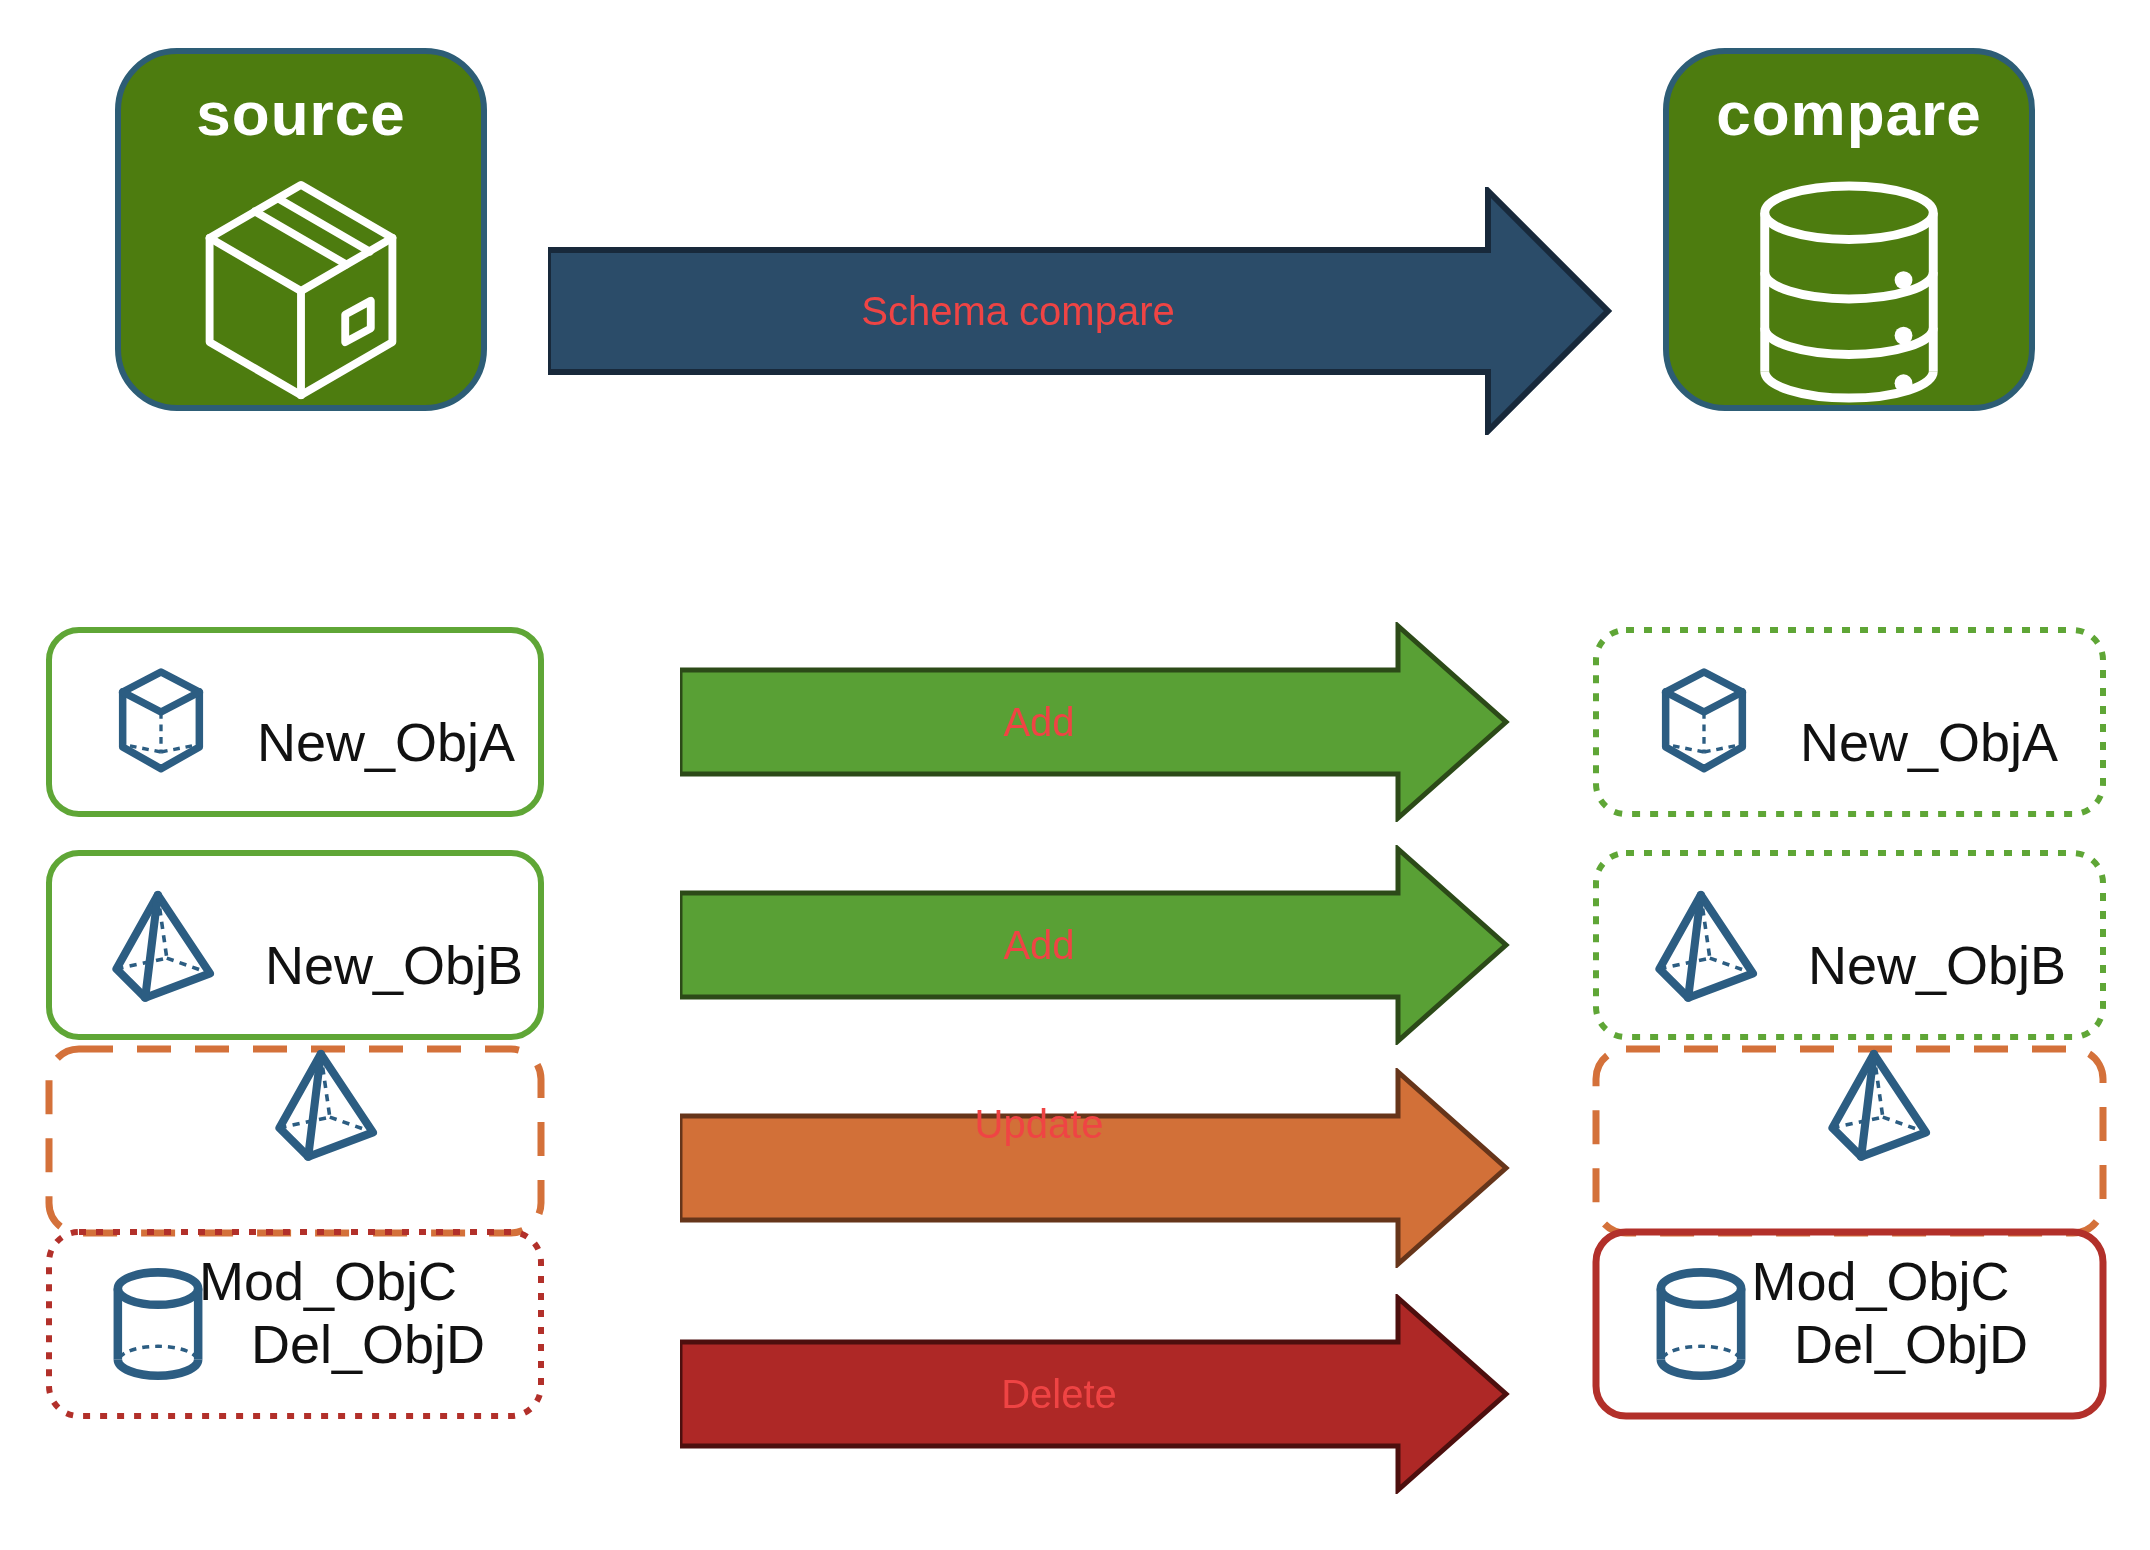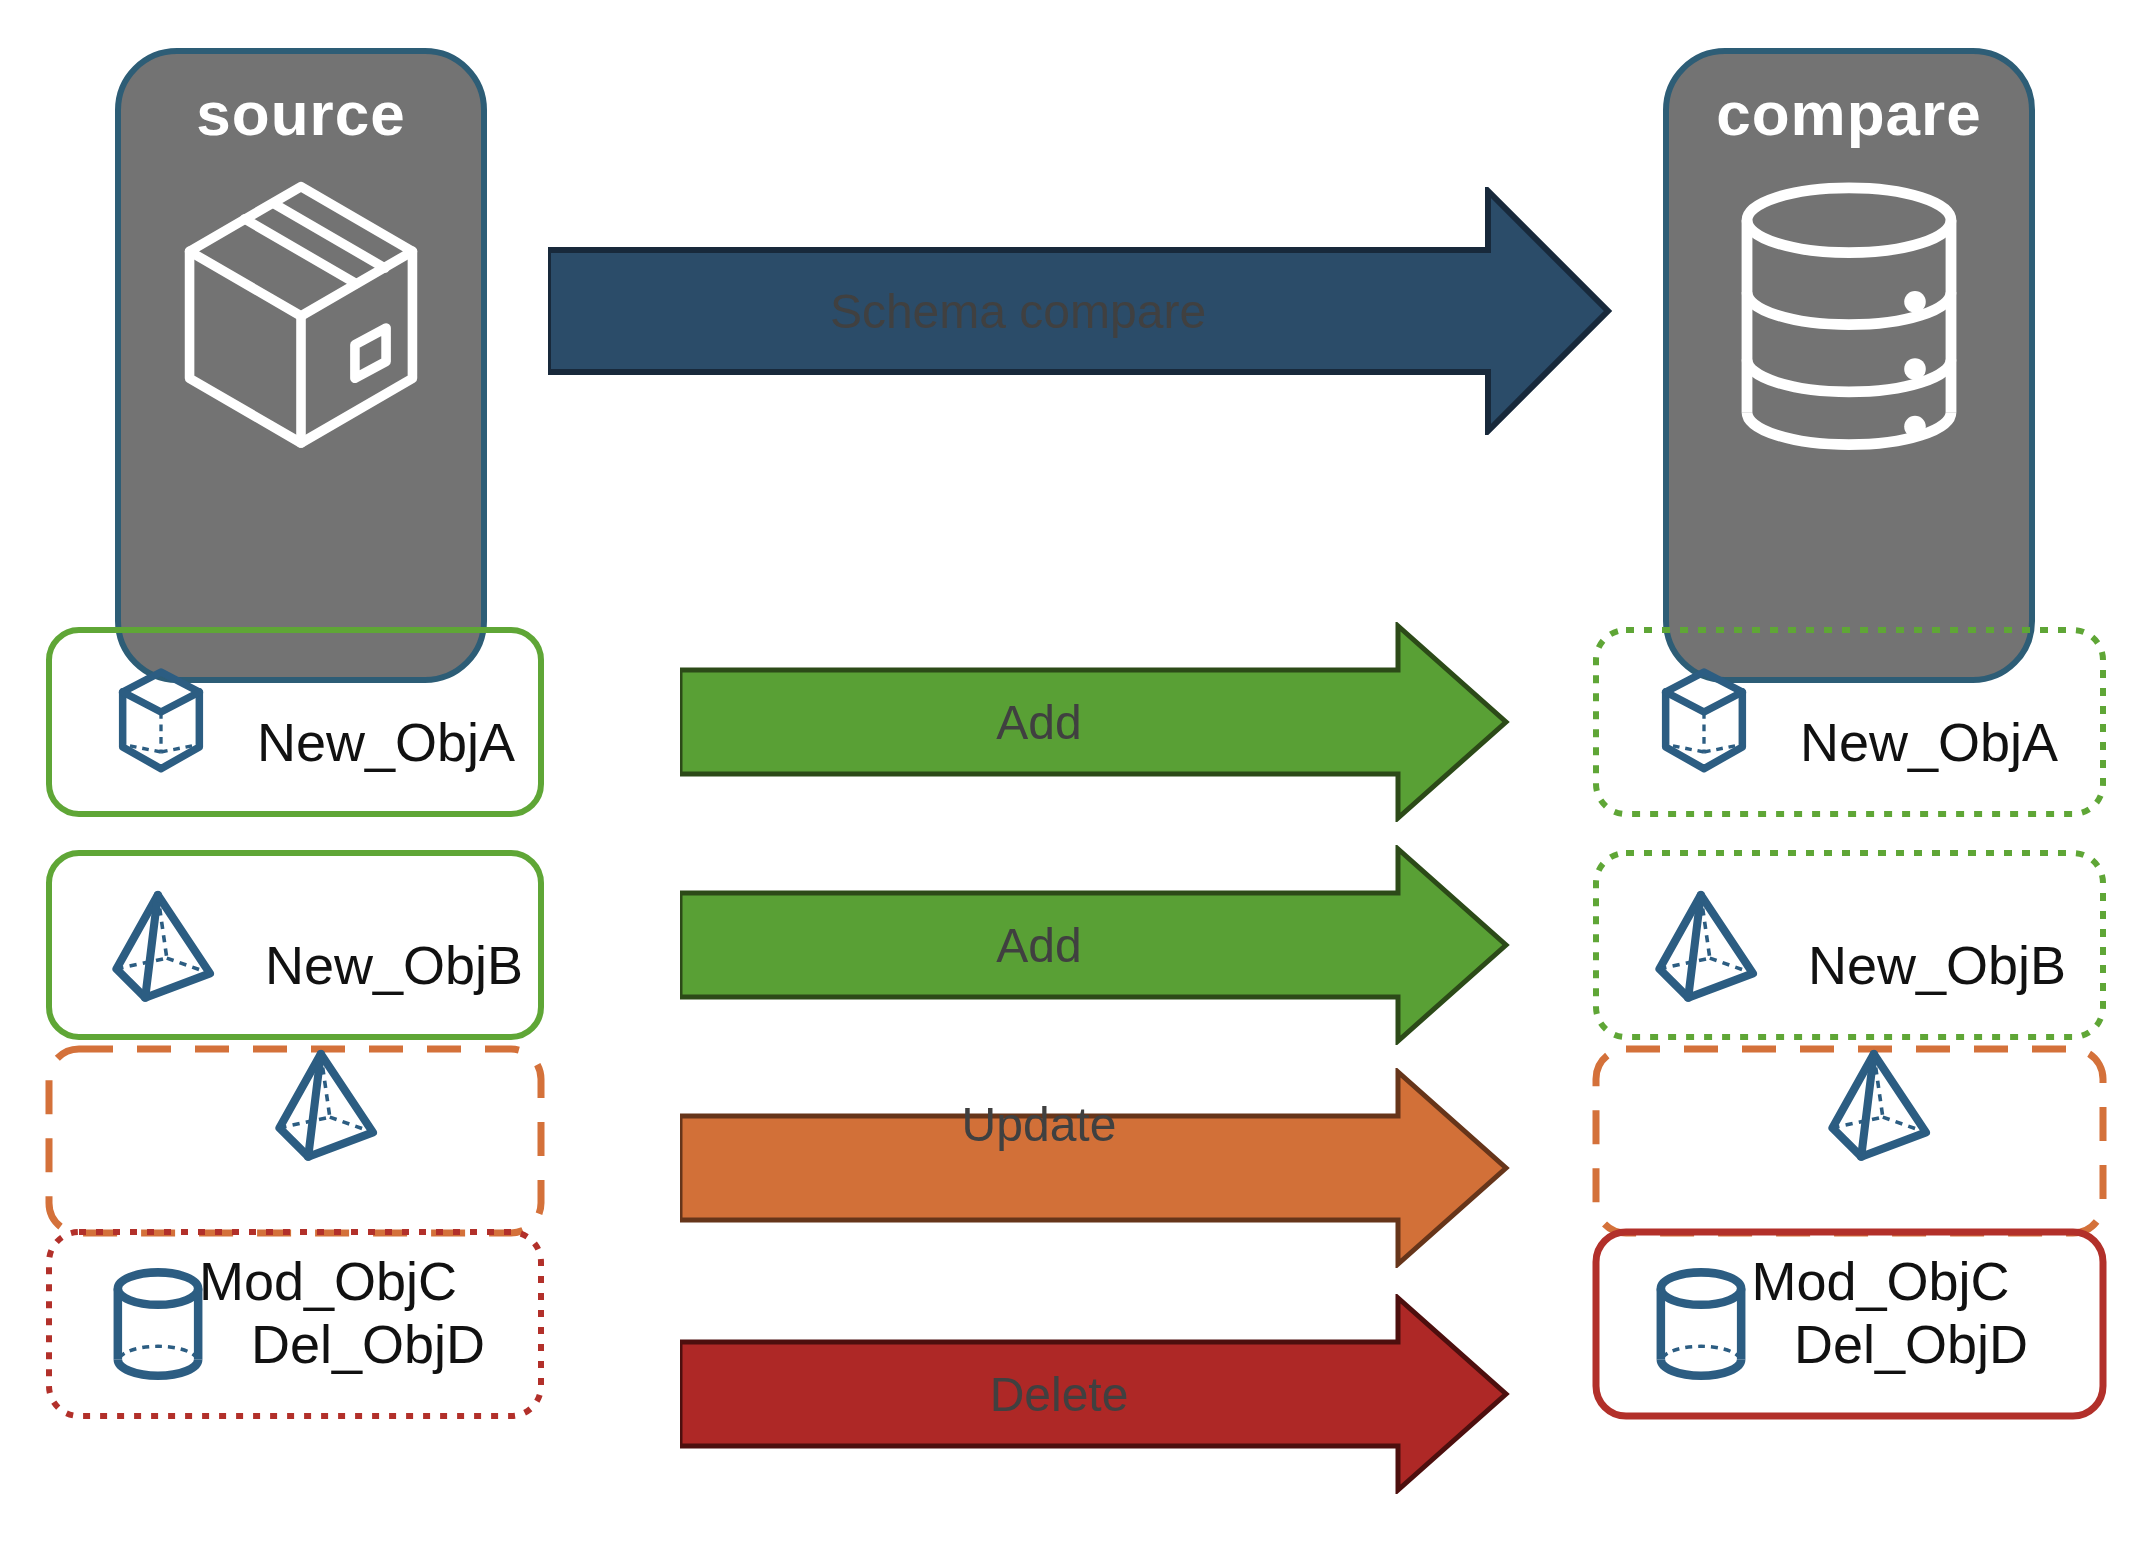--- a/index.html
+++ b/index.html
@@ -2,39 +2,39 @@
 <html><head>
 <meta charset="utf-8">
 <style>
   html,body{margin:0;padding:0;}
   body{
     width:2150px;height:1550px;position:relative;overflow:hidden;
     background:#ffffff;font-family:"Liberation Sans", sans-serif;
   }
   
   .panel{
-    position:absolute;top:48px;width:372px;height:635px;
-    background:#737373;border:6px solid #2d5d76;border-radius:62px;
+    position:absolute;top:48px;width:372px;height:363px;
+    background:#4d7c0f;border:6px solid #2d5d76;border-radius:62px;
     box-sizing:border-box;display:flex;flex-direction:column;align-items:center;
   }
   #source-panel{left:115px;}
   #target-panel{left:1663px;}
   .panel-title{color:#ffffff;font-weight:bold;font-size:62px;margin-top:24px;letter-spacing:1px;}
   .panel-icon{margin-top:28px;}
   
   .arrow-svg{position:absolute;}
   #schema-arrow{left:548px;top:187px;}
   #schema-arrow polygon{fill:#2b4c69;stroke:#18293b;stroke-width:6;}
   .row-arrow{left:680px;}
   .arrow-green polygon{fill:#59a035;stroke:#2c4a18;stroke-width:5;}
   .arrow-orange polygon{fill:#d27038;stroke:#66351a;stroke-width:5;}
   .arrow-red polygon{fill:#ae2826;stroke:#4d0f0e;stroke-width:5;}
   .arrow-label{
     position:absolute;display:flex;align-items:center;justify-content:center;
-    color:#404040;font-size:48px;
+    color:#ef4444;font-size:40px;
   }
   #schema-label{left:548px;top:251px;width:940px;height:120px;}
   .action-label{left:680px;width:718px;height:104px;}
   
   .obj-box{
     position:absolute;height:192px;box-sizing:border-box;
     display:flex;align-items:center;
   }
   .obj-box.left{left:45px;width:500px;padding-left:66px;gap:46px;}
   .obj-box.right{left:1592px;width:515px;padding-left:62px;gap:46px;}

